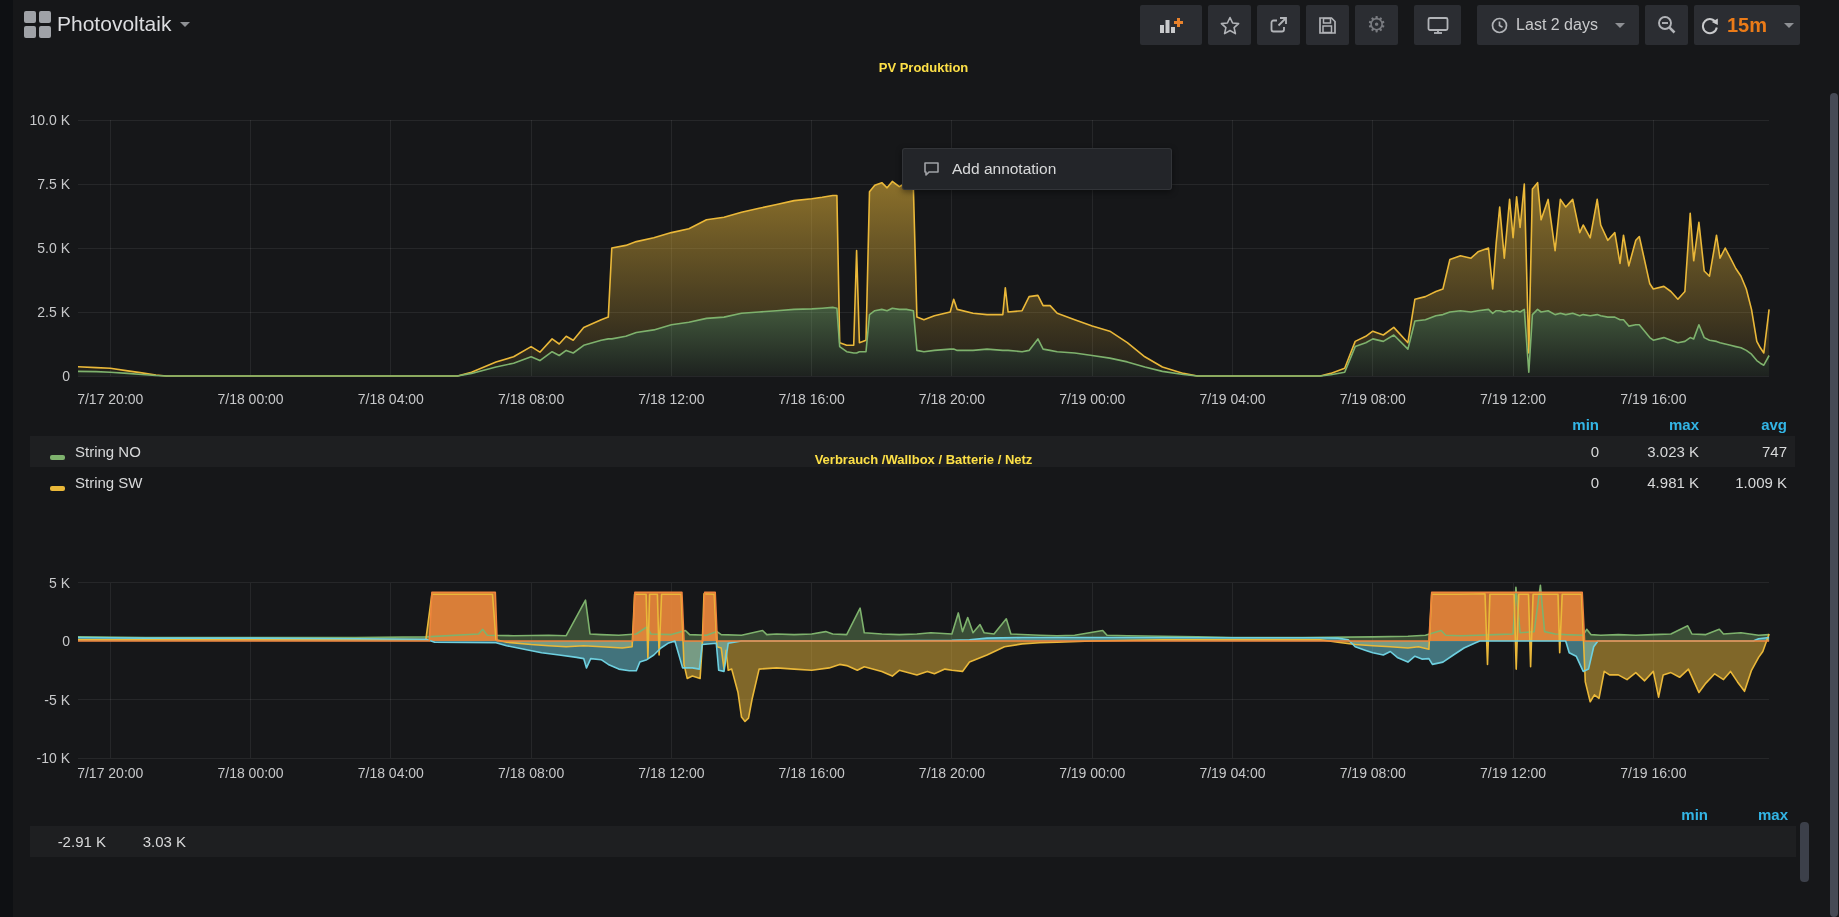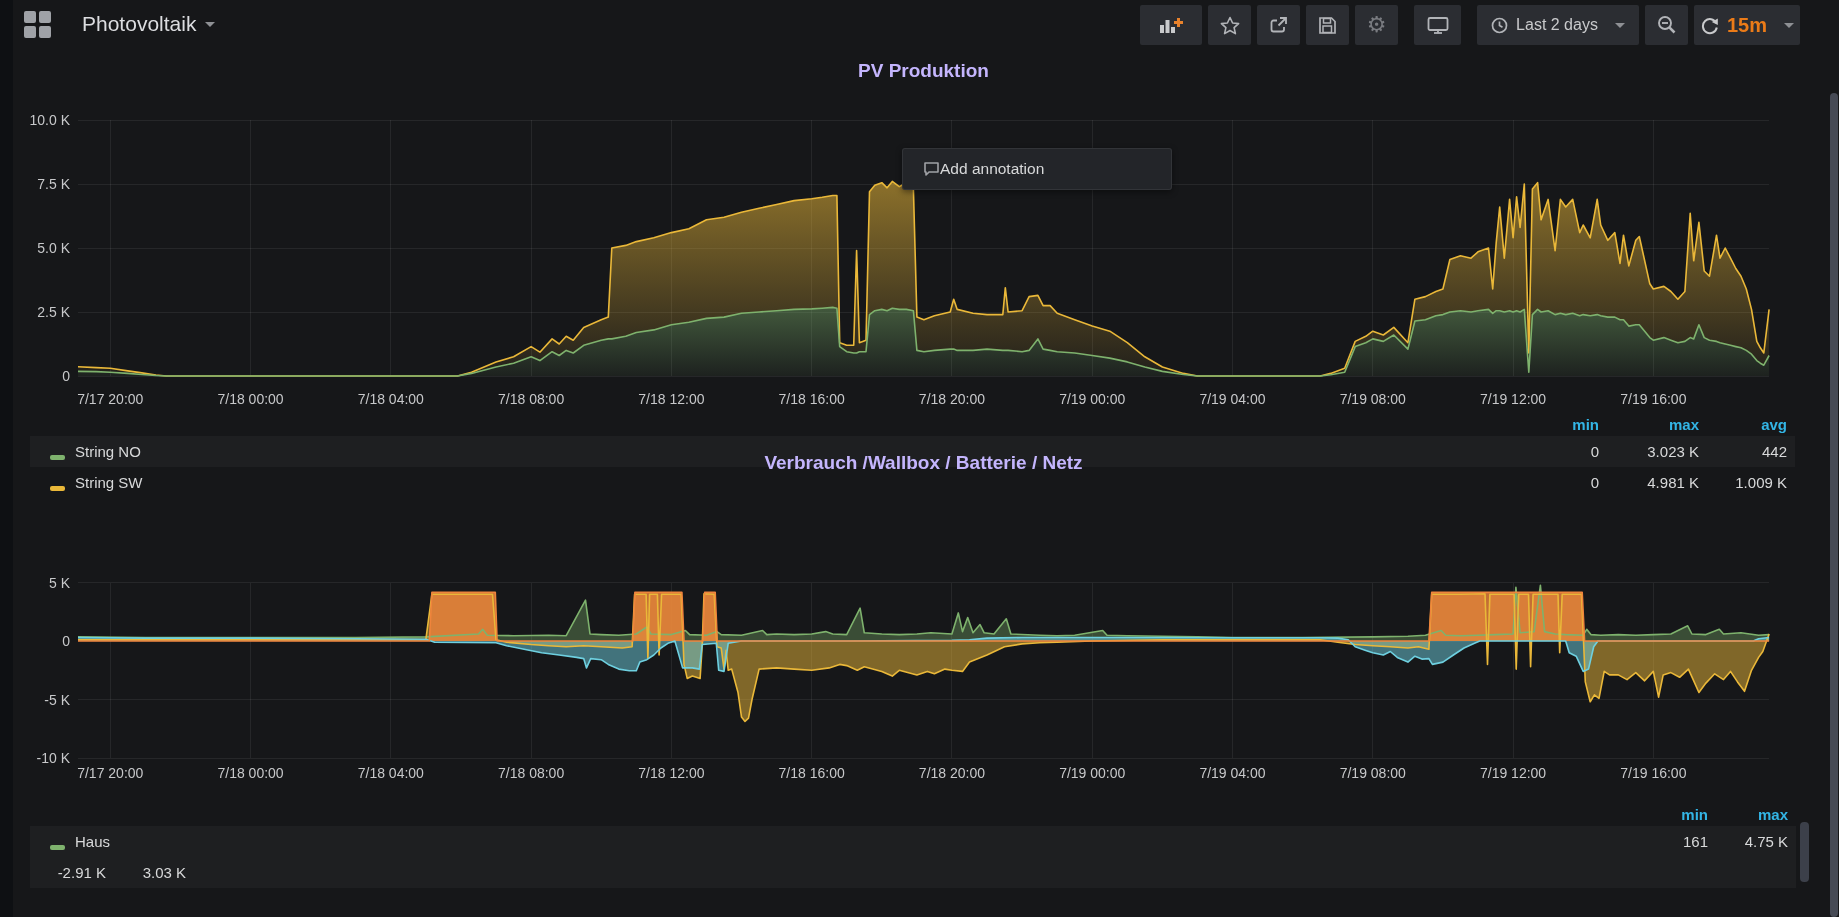--- a/index.html
+++ b/index.html
@@ -3,33 +3,33 @@
 <meta charset="utf-8">
 <style>
   html,body{margin:0;padding:0}
   body{width:1839px;height:917px;background:#161719;overflow:hidden;position:relative;
        font-family:"Liberation Sans",sans-serif;color:#d8d9da}
   .sidebar-strip{position:absolute;left:0;top:0;width:13px;height:917px;background:#0e1013}
   
   .navbar{position:absolute;left:13px;top:0;right:0;height:48px;display:flex;align-items:center}
   .logo{width:27px;height:27px;margin-left:11px;display:grid;grid-template-columns:1fr 1fr;grid-template-rows:1fr 1fr;gap:3px;cursor:pointer}
   .logo span{background:#9fa2a7;border-radius:2px}
-  .dash-title{font-size:21px;color:#dcdde0;margin-left:31px;cursor:pointer;display:flex;align-items:center}
+  .dash-title{font-size:21px;color:#dcdde0;margin-left:6px;cursor:pointer;display:flex;align-items:center}
   .caret{width:0;height:0;border-left:5px solid transparent;border-right:5px solid transparent;border-top:5px solid #8e9094;display:inline-block;margin-left:9px}
   .toolbar{position:absolute;right:39px;top:5px;height:40px;display:flex;align-items:stretch;gap:6px}
   .tbtn{background:#2b2d32;border-radius:2px;display:flex;align-items:center;justify-content:center;cursor:pointer;color:#b2b4b8}
   .tbtn svg{display:block}
   .w43{width:43px}.w47{width:47px}.w62{width:62px}
   .gap-l{margin-left:10px}
   .timepicker{width:162px;gap:8px;font-size:16px;color:#c9cacc}
   .refresh{width:106px;gap:8px;font-size:20px}
   .refresh .interval{color:#EB7B18;font-weight:bold}
   .gear-glyph{font-family:"DejaVu Sans",sans-serif;font-size:22px;color:#797b80;line-height:1}
   
-  .panel-title{position:absolute;left:78px;width:1691px;text-align:center;font-size:19px;font-weight:bold;color:#c4b5fd}
+  .panel-title{position:absolute;left:78px;width:1691px;text-align:center;font-size:13px;font-weight:bold;color:#fde047}
   #p1-title{top:60px}
   #p2-title{top:452px}
   svg.chart{position:absolute;left:0}
   #c1{top:88px;width:1839px;height:330px}
   #c2{top:520px;width:1839px;height:282px}
   .tick{fill:#c7c8ca;font-size:14px;font-family:"Liberation Sans",sans-serif}
   
   .legend{position:absolute;left:30px;font-size:15px}
   #legend1{top:412px;width:1765px}
   #legend2{top:802px;width:1766px}
@@ -40,21 +40,21 @@
   .swatch{width:15px;height:5px;border-radius:2px}
   .lc{text-align:right;color:#d8d9da}
   .head .lc{color:#33B5E5}
   #legend1 .c-min{width:90px}#legend1 .c-max{width:100px}#legend1 .c-avg{width:88px}
   #legend2 .c-min{width:76px}#legend2 .c-max{width:80px}
   
   .ann-menu{position:absolute;left:902px;top:148px;width:268px;height:40px;background:#232529;
             border:1px solid rgba(255,255,255,0.07);border-radius:3px;display:flex;align-items:center;
             box-shadow:0 2px 6px rgba(0,0,0,0.45);cursor:pointer;z-index:20}
   .ann-menu svg{margin-left:20px}
-  .ann-menu .lbl{font-size:15.5px;color:#d8d9da}
+  .ann-menu .lbl{margin-left:12px;font-size:15.5px;color:#d8d9da}
   
   .page-scroll{position:absolute;right:1px;top:93px;width:8px;height:824px;background:#464a55;border-radius:4px;cursor:pointer}
   .legend-scroll{position:absolute;left:1800px;top:822px;width:9px;height:60px;background:#3c404a;border-radius:4px;cursor:pointer}
 </style>
 </head>
 <body>
 
 <div class="sidebar-strip"></div>
 
 <div class="navbar">
@@ -192,21 +192,21 @@
     <div class="lc c-max">max</div>
     <div class="lc c-avg">avg</div>
   </div>
   <div class="lrow stripe">
     <div class="lc-label">
       <span class="swatch" style="background: rgb(126, 178, 109);"></span>
       <span>String NO</span>
     </div>
     <div class="lc c-min">0</div>
     <div class="lc c-max">3.023 K</div>
-    <div class="lc c-avg">442</div>
+    <div class="lc c-avg">747</div>
   </div>
   <div class="lrow">
     <div class="lc-label">
       <span class="swatch" style="background: rgb(234, 184, 57);"></span>
       <span>String SW</span>
     </div>
     <div class="lc c-min">0</div>
     <div class="lc c-max">4.981 K</div>
     <div class="lc c-avg">1.009 K</div>
   </div>
@@ -256,28 +256,20 @@
     <text x="1653.3444000000002" y="258" text-anchor="middle" class="tick">7/19 16:00</text>
   </svg>
 
 <div class="legend" id="legend2">
   <div class="lrow head">
     <div class="lc-label"></div>
     <div class="lc c-min">min</div>
     <div class="lc c-max">max</div>
   </div>
   <div class="lrow stripe">
-    <div class="lc-label">
-      <span class="swatch" style="background: rgb(126, 178, 109);"></span>
-      <span>Haus</span>
-    </div>
-    <div class="lc c-min">161</div>
-    <div class="lc c-max">4.75 K</div>
-  </div>
-  <div class="lrow stripe">
     <div class="lc c-min">-2.91 K</div>
     <div class="lc c-max">3.03 K</div>
   </div>
 </div>
 
 <div class="ann-menu">
   <svg width="17" height="16" viewBox="0 0 17 16">
     <path d="M2,2 h13 v9 h-9 l-3,3 v-3 h-1 z" fill="none" stroke="#a0a2a6" stroke-width="1.6" stroke-linejoin="round"></path>
   </svg>
   <span class="lbl">Add annotation</span>

